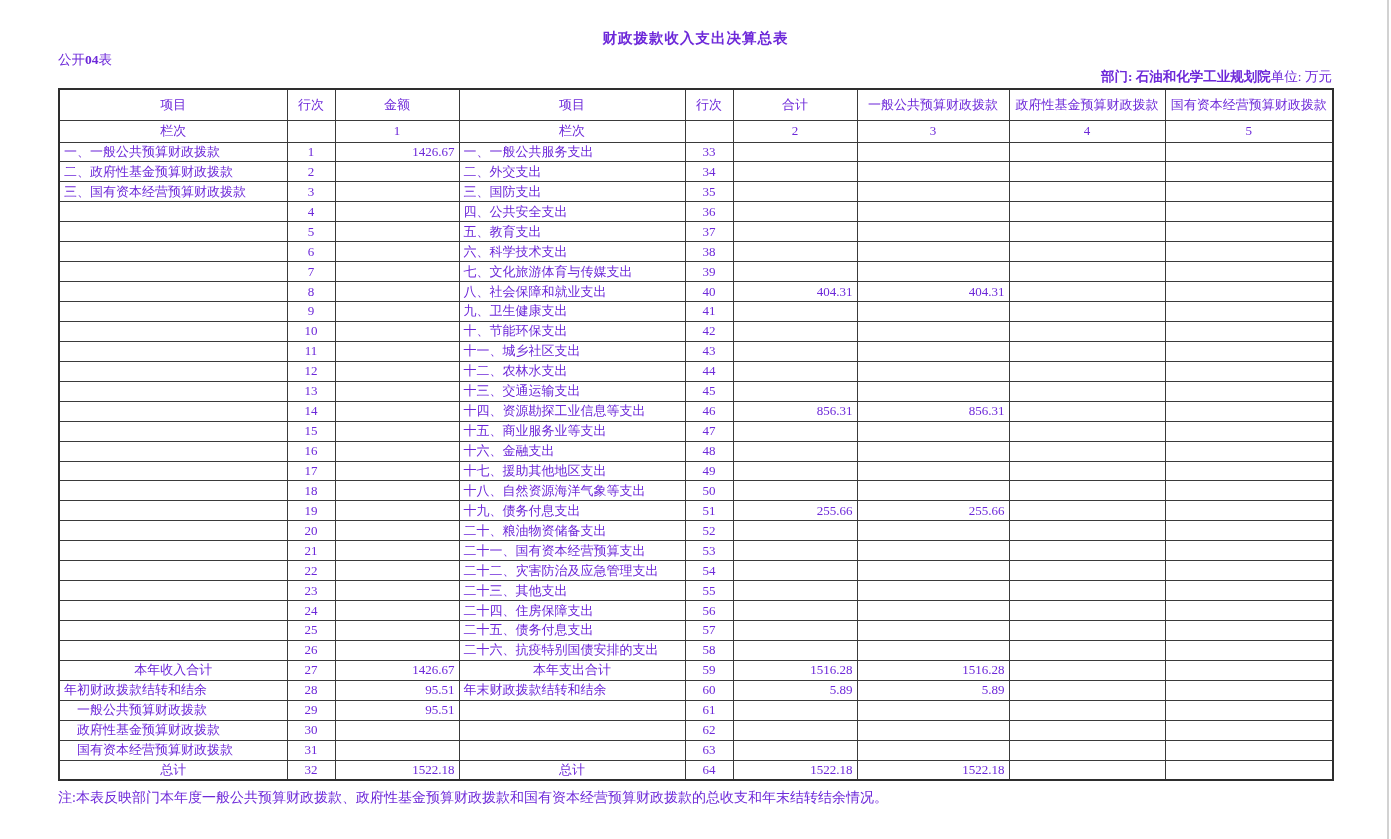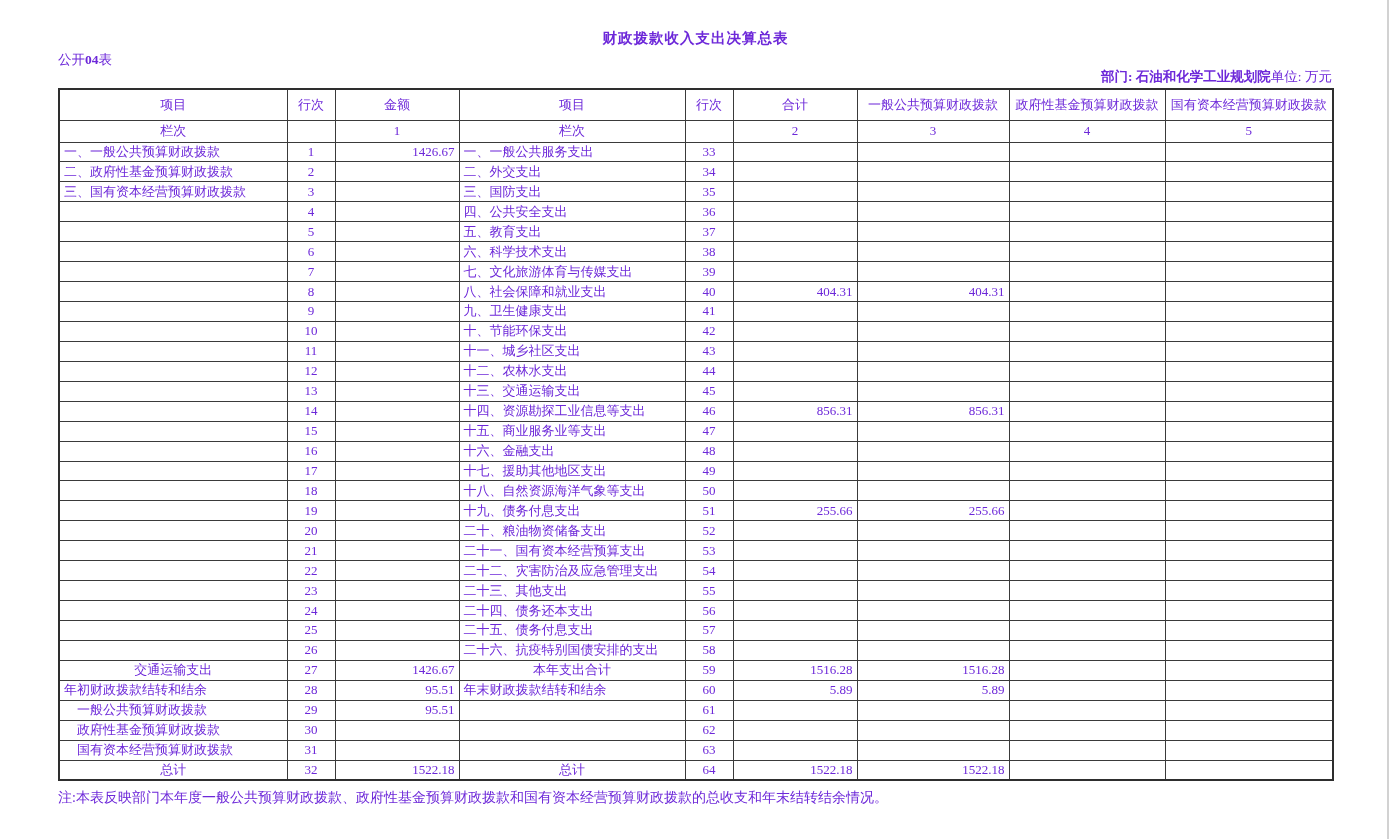--- a/index.html
+++ b/index.html
@@ -374,21 +374,21 @@
           <td class="ac">55</td>
           <td class="ar"></td>
           <td class="ar"></td>
           <td class="ar"></td>
           <td class="ar"></td>
         </tr>
         <tr class="data-row">
           <td class="al"></td>
           <td class="ac">24</td>
           <td class="ar"></td>
-          <td class="al">二十四、债务还本支出</td>
+          <td class="al">二十四、住房保障支出</td>
           <td class="ac">56</td>
           <td class="ar"></td>
           <td class="ar"></td>
           <td class="ar"></td>
           <td class="ar"></td>
         </tr>
         <tr class="data-row">
           <td class="al"></td>
           <td class="ac">25</td>
           <td class="ar"></td>
@@ -404,21 +404,21 @@
           <td class="ac">26</td>
           <td class="ar"></td>
           <td class="al">二十六、抗疫特别国债安排的支出</td>
           <td class="ac">58</td>
           <td class="ar"></td>
           <td class="ar"></td>
           <td class="ar"></td>
           <td class="ar"></td>
         </tr>
         <tr class="data-row">
-          <td class="ac">交通运输支出</td>
+          <td class="ac">本年收入合计</td>
           <td class="ac">27</td>
           <td class="ar">1426.67</td>
           <td class="ac">本年支出合计</td>
           <td class="ac">59</td>
           <td class="ar">1516.28</td>
           <td class="ar">1516.28</td>
           <td class="ar"></td>
           <td class="ar"></td>
         </tr>
         <tr class="data-row">

